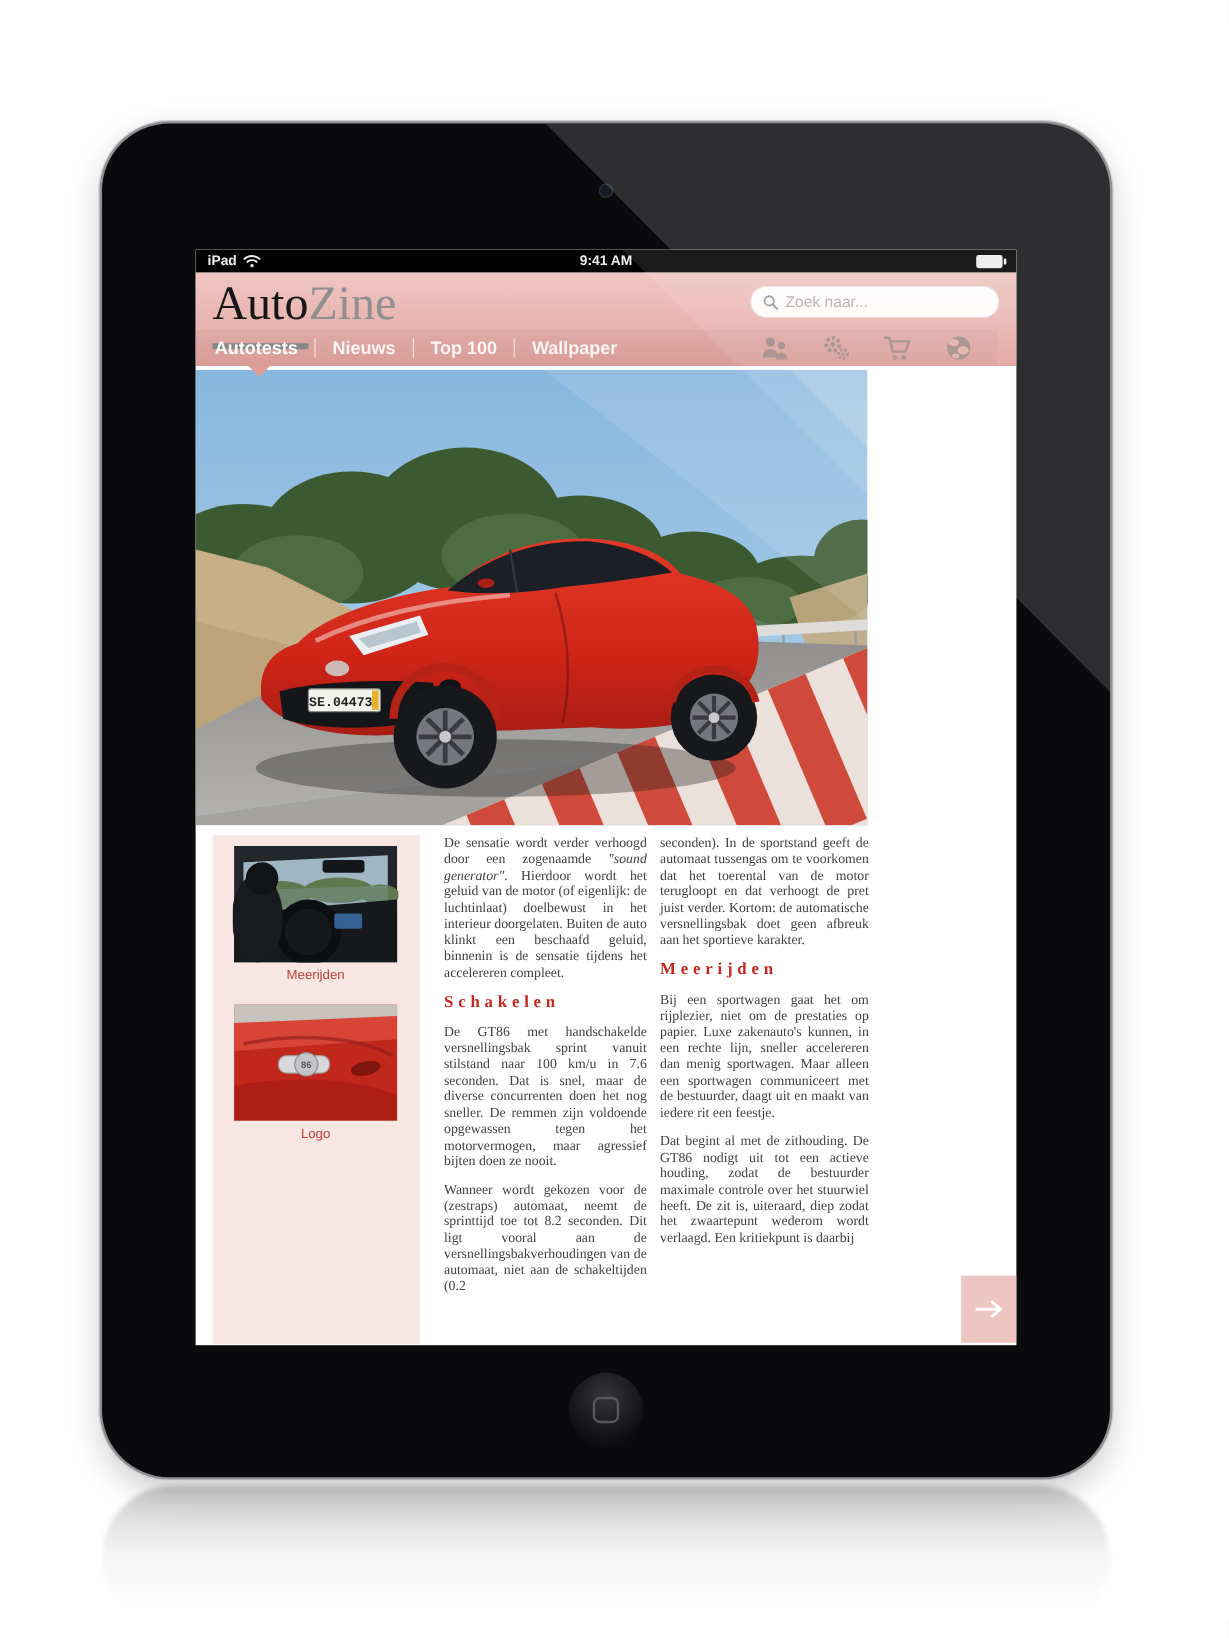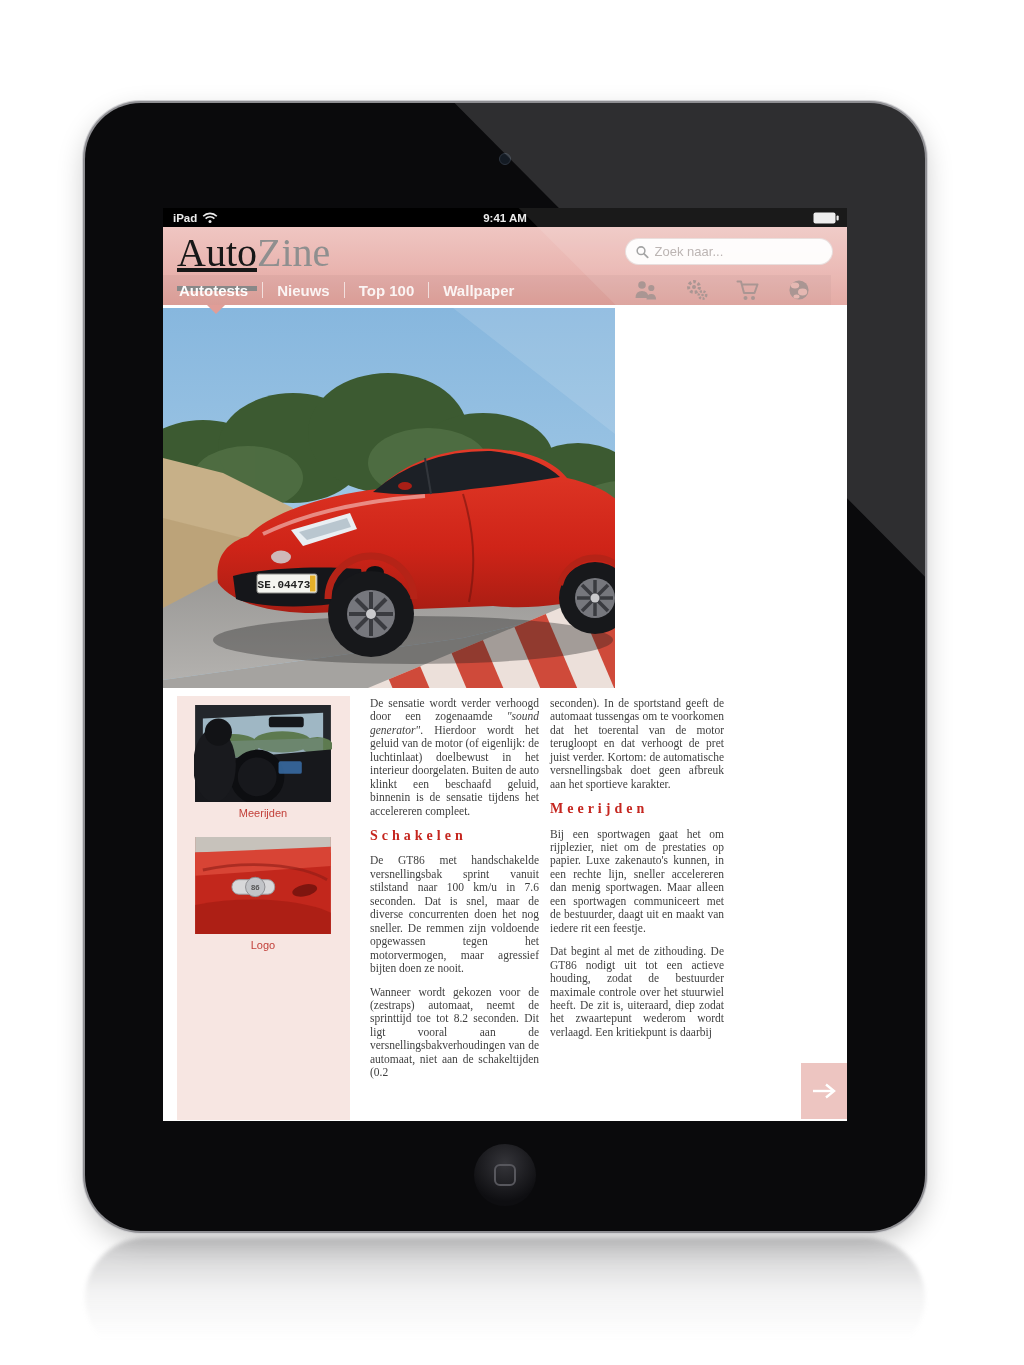--- a/index.html
+++ b/index.html
@@ -31,40 +31,40 @@
   .status-bar { position:absolute; left:0; top:0; width:684px; height:19px; background:#000;
             display:flex; align-items:center; color:#ececec; font-size:11.5px; font-weight:bold; z-index:5; }
   .sb-left { display:flex; align-items:center; gap:5px; margin-left:10px; }
   .sb-time { position:absolute; left:0; right:0; text-align:center; }
   .sb-batt { margin-left:auto; margin-right:8px; display:flex; align-items:center; }
 
   
   .app-header { position:absolute; left:0; top:19px; width:684px; height:78px;
             background:linear-gradient(180deg,#efc6c2 0%, #e9b4af 55%, #e2a29c 100%); z-index:4; }
   .logo { position:absolute; left:14px; top:6px; font-family:"Liberation Serif", serif; font-size:40px; line-height:1; cursor:pointer; }
-  .logo-auto { color:#171717; border-bottom:5px solid #8d8d8d; padding-bottom:11px;text-decoration:underline; }
+  .logo-auto { color:#171717; border-bottom:5px solid #8d8d8d; padding-bottom:11px; }
   .logo-zine { color:#8f8f8f; }
   .search-wrap { position:absolute; right:14px; top:11px; width:208px; height:27px; background:rgba(255,255,255,0.95);
             border:1px solid rgba(120,70,65,0.18); border-radius:14px; display:flex; align-items:center; padding:0 10px; gap:6px; }
   .search-wrap input { border:none; outline:none; background:transparent; width:100%; font-size:13px; color:#555;
             font-family:"Liberation Sans", sans-serif; }
   .search-wrap input::placeholder { color:#b5adab; }
   .nav-row { position:absolute; left:0; bottom:0; width:668px; height:30px; display:flex; align-items:center;
             padding-left:16px; background:rgba(0,0,0,0.035); }
   .nav-item { font-size:15px; font-weight:bold; color:rgba(255,255,255,0.88); padding:0 14px; cursor:pointer; white-space:nowrap; }
   .nav-item:first-child { padding-left:0; }
   .nav-item.active { color:rgba(255,255,255,0.97); }
   .nav-sep { width:1px; height:16px; background:rgba(255,255,255,0.65); }
   .nav-tri { position:absolute; left:44px; top:100%; width:0; height:0;
             border-left:9px solid transparent; border-right:9px solid transparent; border-top:9px solid #e09d97; }
   .action-icons { margin-left:auto; display:flex; align-items:center; gap:27px; margin-right:20px; }
   .action-icons .ic { width:24px; height:22px; cursor:pointer; }
 
   
-  .hero { position:absolute; left:0; top:100px; width:452px; height:380px; overflow:hidden; }
+  .hero { position:absolute; left:0; top:100px; width:560px; height:380px; overflow:hidden; }
 
   
   .sidebar { position:absolute; left:14px; top:488px; width:173px; height:424px; background:#f7e6e2; }
   .thumb { position:absolute; left:17px; width:138px; cursor:pointer; }
   .thumb-1 { top:9px; }
   .thumb-2 { top:141px; }
   .thumb svg { display:block; width:138px; height:97px; }
   .thumb-caption { margin-top:5px; text-align:center; font-size:11px; color:#c2403a; }
 
   

